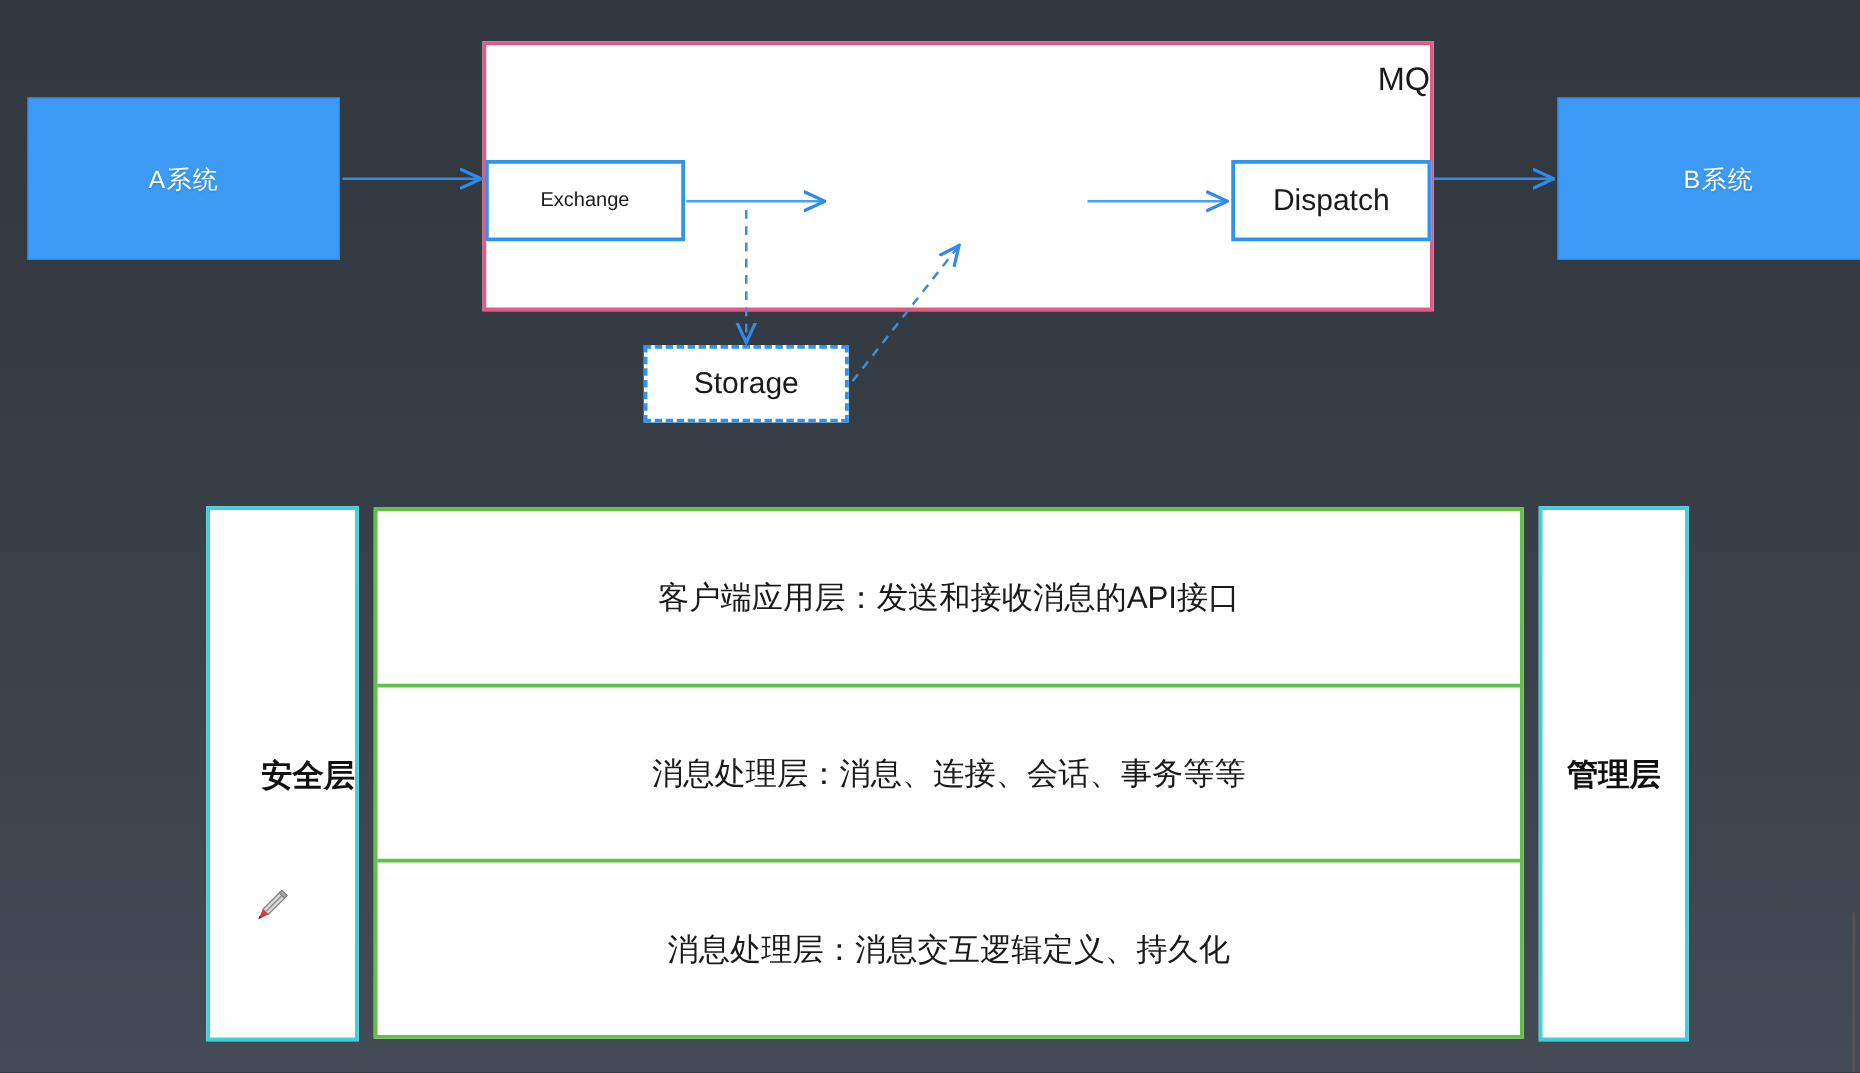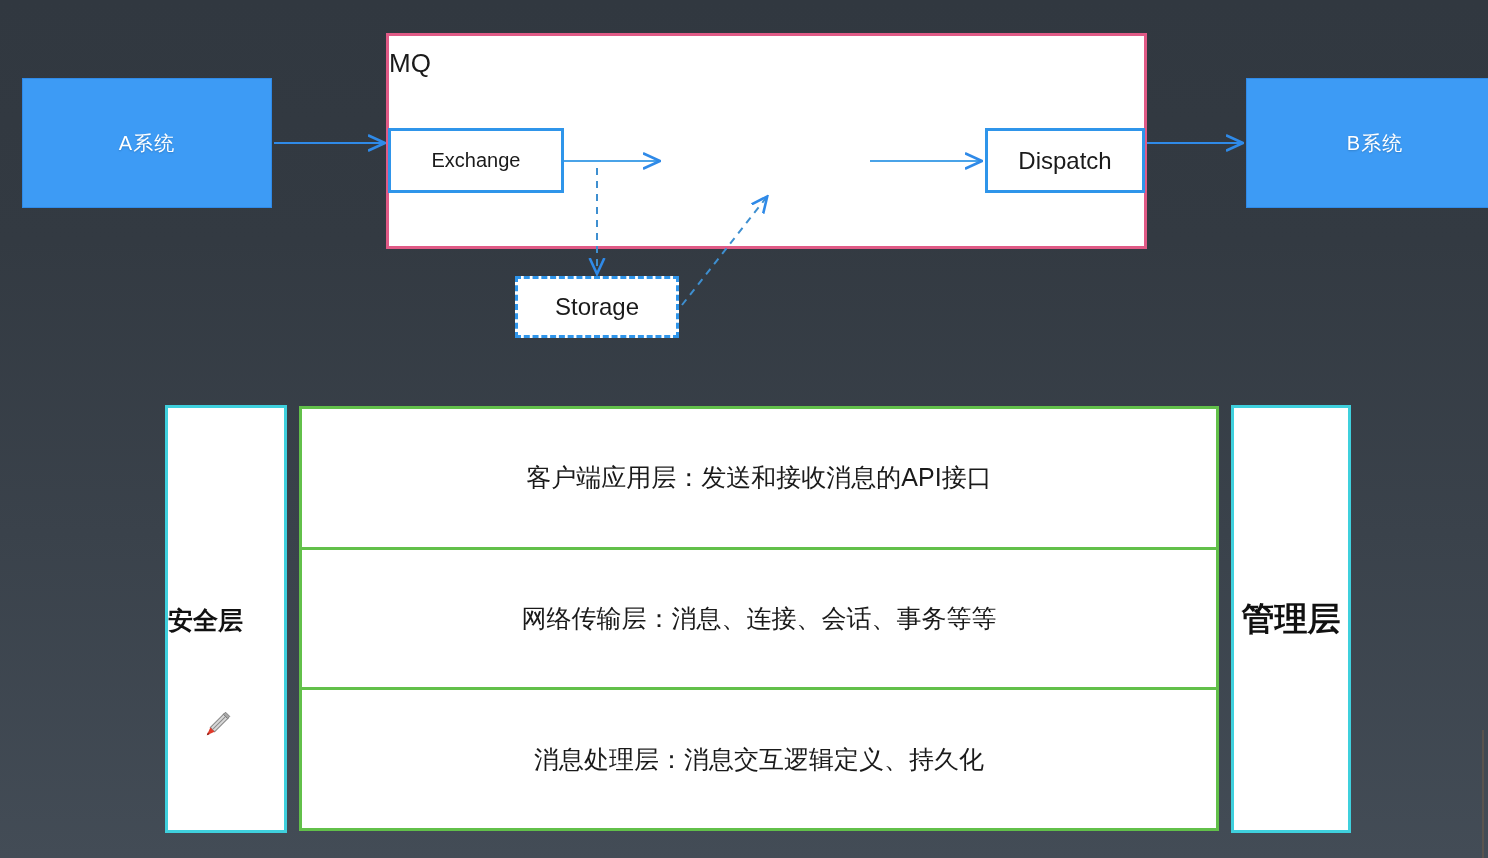--- a/index.html
+++ b/index.html
@@ -48,31 +48,31 @@
     height: 216px;
     box-sizing: border-box;
     background: #ffffff;
     border: 3px solid #e05a86;
   }
   #mq-title {
     position: absolute;
     left: 0;
     top: 12px;
     width: 100%;
-    text-align: left;
+    text-align: right;
     font-size: 26px;
     color: #1a1a1a;
     font-weight: 400;
   }
 
   
   #exchange {
-    left: 388px; top: 128px; width: 176px; height: 65px;
+    left: 388px; top: 128px; width: 160px; height: 65px;
     border: 3px solid #2f95ea;
-    font-size: 20px;
+    font-size: 16px;
   }
   #queue {
     left: 663px; top: 129px; width: 206px; height: 64px;
     border: 3px solid #3fcfcf;
     border-radius: 12px;
     font-size: 24px;
   }
   #dispatch {
     left: 985px; top: 128px; width: 160px; height: 65px;
     border: 3px solid #2f95ea;
@@ -88,40 +88,40 @@
   #security-layer {
     left: 165px; top: 405px; width: 122px; height: 428px;
     border: 3px solid #3fd0dd;
     flex-direction: column;
     justify-content: flex-start;
   }
   #security-label {
     position: absolute;
     top: 196px;
     left: 0; width: 100%;
-    text-align: left;
+    text-align: right;
     font-size: 25px;
     font-weight: bold;
     color: #111;
   }
   #pencil-icon {
     position: absolute;
     top: 706px;
     left: 196px;
     width: 40px;
     height: 40px;
     pointer-events: none;
   }
 
   #mgmt-layer {
     left: 1231px; top: 405px; width: 120px; height: 428px;
     border: 3px solid #3fd0dd;
   }
   #mgmt-label {
-    font-size: 33px;
+    font-size: 25px;
     font-weight: bold;
     color: #111;
   }
 
   #layers-stack {
     position: absolute;
     left: 299px;
     top: 406px;
     width: 920px;
     height: 425px;
@@ -210,21 +210,21 @@
   <div class="box" id="storage">
     <span>Storage</span>
   </div>
 
   <div class="box" id="security-layer">
     <div id="security-label">安全层</div>
   </div>
 
   <div id="layers-stack">
     <div class="layer-row">客户端应用层：发送和接收消息的API接口</div>
-    <div class="layer-row">网络传输层：消息、连接、会话、事务等等</div>
+    <div class="layer-row">消息处理层：消息、连接、会话、事务等等</div>
     <div class="layer-row">消息处理层：消息交互逻辑定义、持久化</div>
   </div>
 
   <div class="box" id="mgmt-layer">
     <span id="mgmt-label">管理层</span>
   </div>
 
   <svg id="pencil-icon" viewBox="0 0 40 40" xmlns="http://www.w3.org/2000/svg">
     <g transform="rotate(45 20 20)">
       <rect x="17" y="6" width="6" height="19" fill="#d9d9d9" stroke="#8a8a8a" stroke-width="1.1"></rect>

